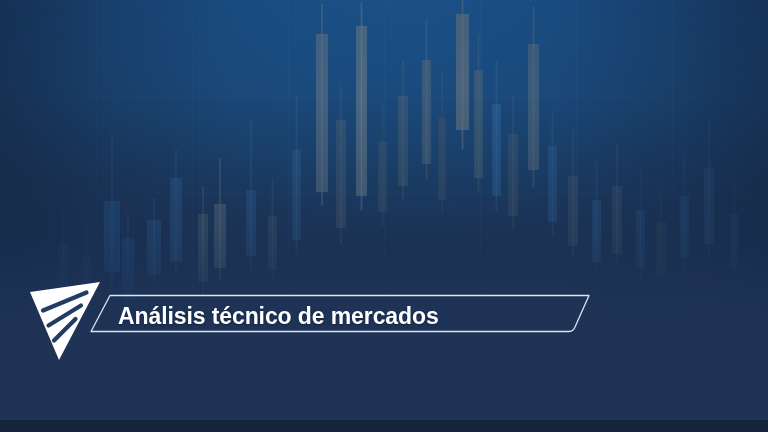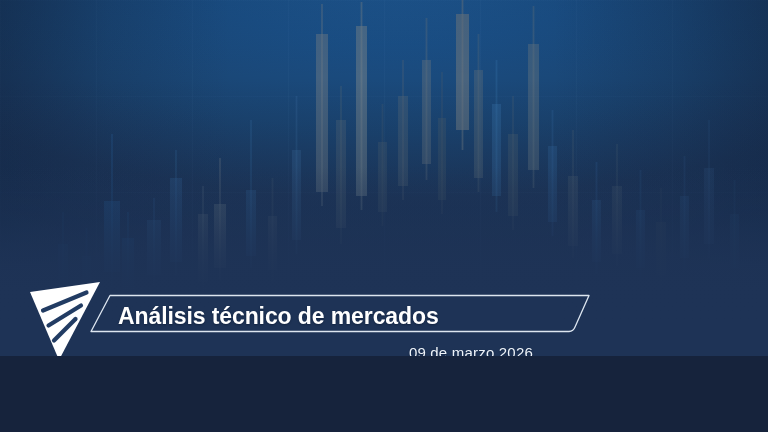--- a/index.html
+++ b/index.html
@@ -8,21 +8,21 @@
     padding: 0;
     background: #16233c;
   }
   body {
     font-family: "Liberation Sans", sans-serif;
   }
 
   #slide {
     position: relative;
     width: 768px;
-    height: 356px;
+    height: 420px;
     overflow: hidden;
     background: #1c3357;
   }
 
   
   .bg-base {
     position: absolute;
     inset: 0;
     background:
       radial-gradient(ellipse 95% 80% at 52% -10%, #1f5a95 0%, #1a4f86 28%, #1a436f 58%, #1d3558 82%, #1e3356 100%);
@@ -210,15 +210,14 @@
   </div>
 
   <div id="banner">
     <svg viewBox="0 0 510 44" width="510" height="44" aria-hidden="true">
       <path d="M22 1.5 L501 1.5 L487 33 A7 7 0 0 1 481 37.5 L3 37.5 Z" fill="none" stroke="#dde6f0" stroke-width="1.3" stroke-linejoin="round"></path>
     </svg>
   </div>
 
   <div class="title-text">Análisis técnico de mercados</div>
 
-  <div class="date-text">09 de marzo 2026</div>
 
 </div>
 
 </body></html>

